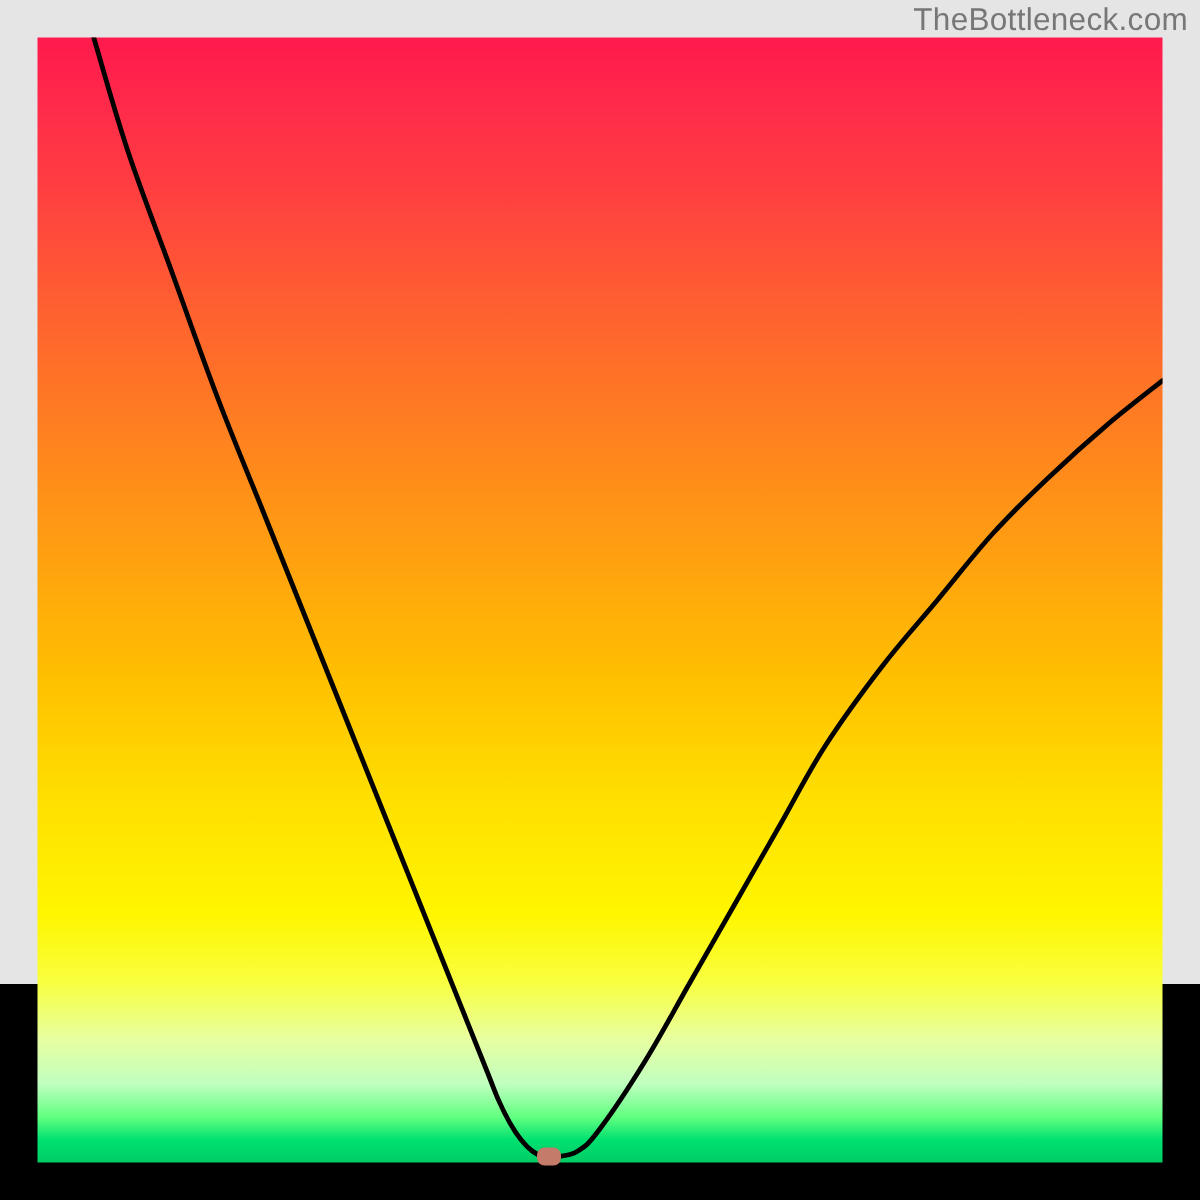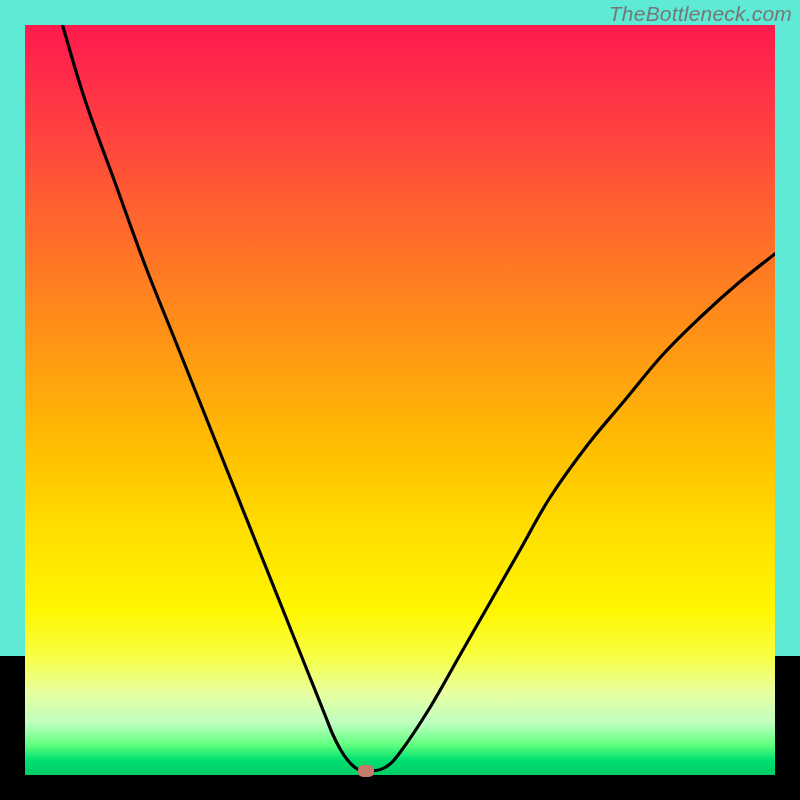--- a/index.html
+++ b/index.html
@@ -1,22 +1,21 @@
 <!DOCTYPE html>
 <html><head>
 <meta charset="utf-8">
 <style>
   * { margin: 0; padding: 0; box-sizing: border-box; }
   html, body { width: 800px; height: 800px; overflow: hidden; background: #000; }
   .frame {
     position: relative;
     width: 800px;
     height: 656px;
-    background: #5eead4;
-    font-style: italic;
+    background: #e5e5e5;
   }
   .plot-area {
     position: absolute;
     left: 25px;
     top: 25px;
     width: 750px;
     height: 750px;
     background: linear-gradient(to bottom,
       #ff1a4d 0%,
       #ff2a4a 6%,

